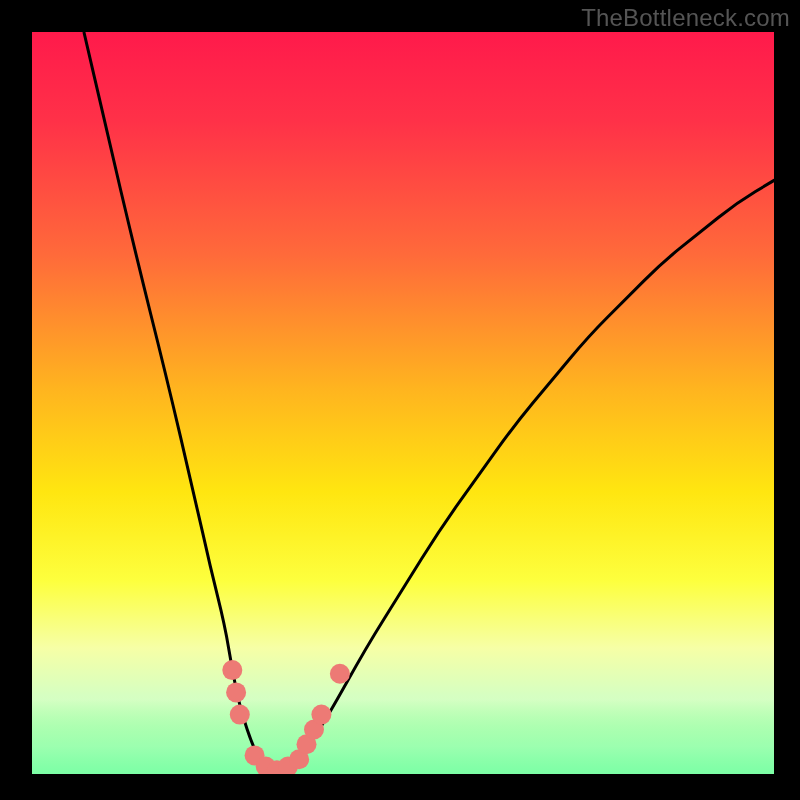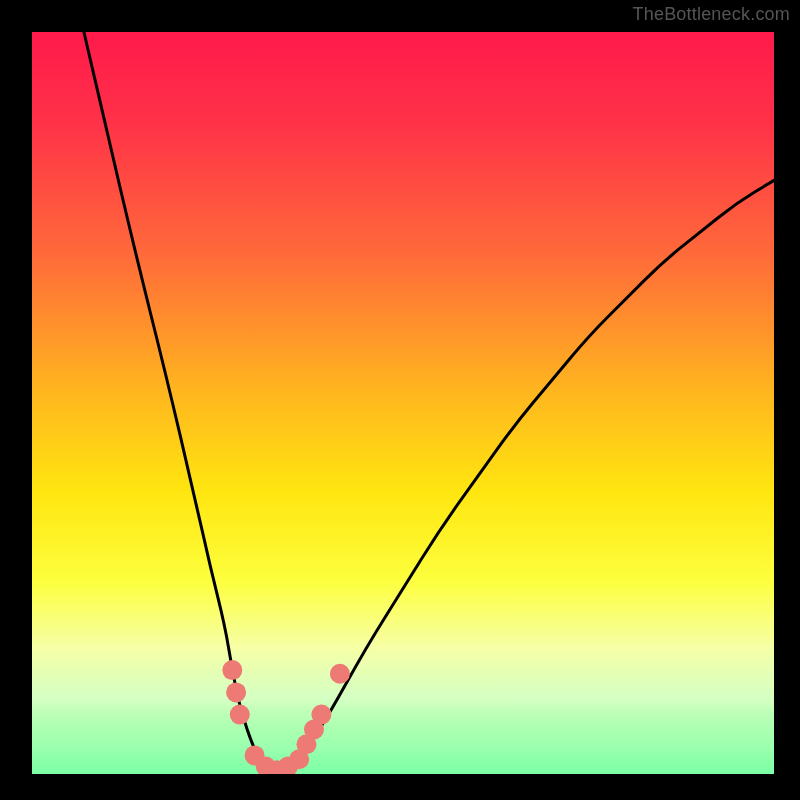--- a/index.html
+++ b/index.html
@@ -16,21 +16,21 @@
     top: 0; left: 0;
     width: 800px;
     height: 800px;
     background: #000;
   }
   .watermark {
     position: absolute;
     top: 4px;
     right: 10px;
     color: #555;
-    font-size: 18px;
+    font-size: 24px;
     font-weight: 500;
     letter-spacing: 0.2px;
     user-select: none;
   }
   svg {
     position: absolute;
     top: 0;
     left: 0;
   }
 </style>

